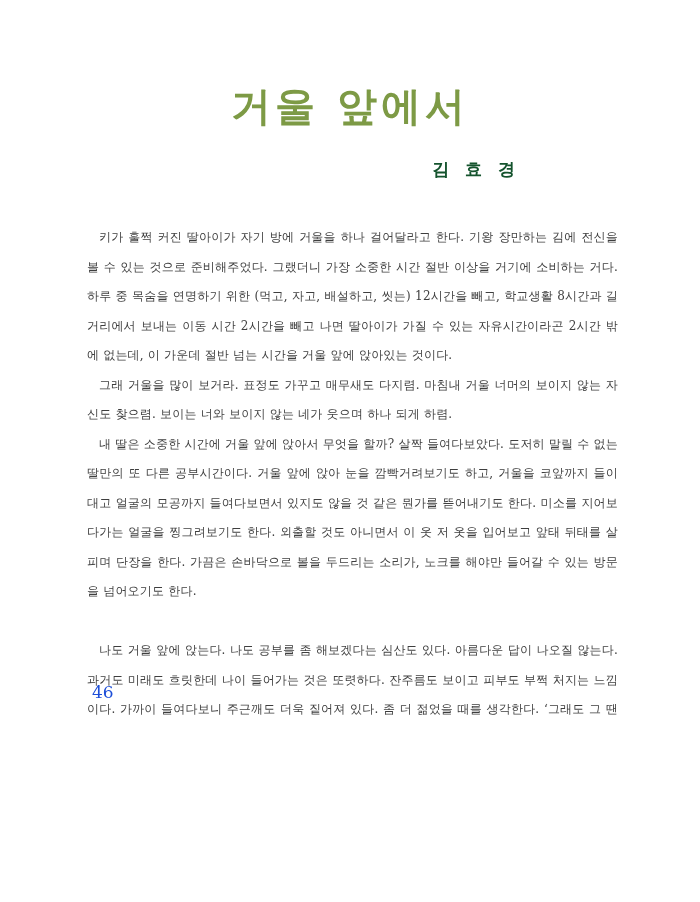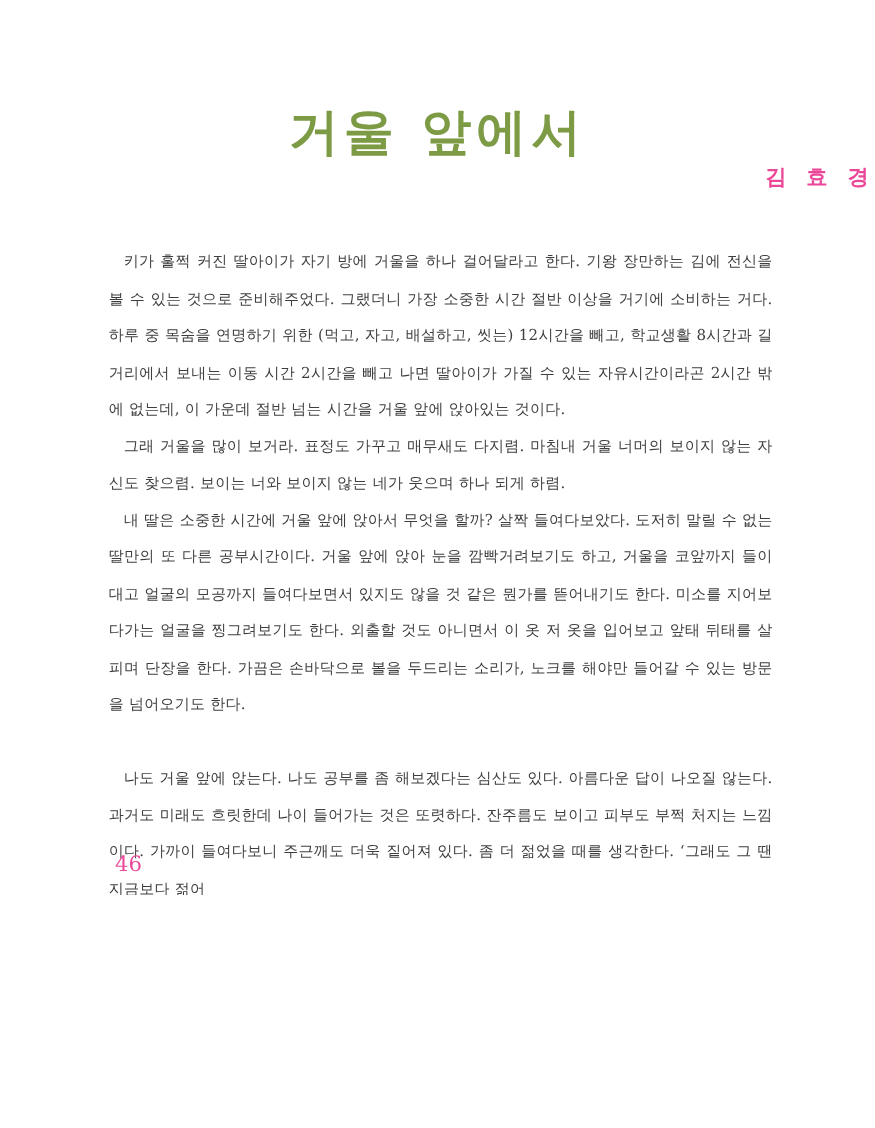--- a/index.html
+++ b/index.html
@@ -20,25 +20,27 @@
     margin: 0;
     padding-top: 82px;
     text-align: center;
     font-size: 40px;
     font-weight: bold;
     letter-spacing: 4px;
     line-height: 1.2;
     font-family: "DejaVu Serif", "Liberation Serif", serif;
   }
   .author {
+    margin-top: 28px;
     text-align: right;
+    padding-right: 180px;
     font-size: 17px;
     font-weight: bold;
     letter-spacing: 5px;
-    color: #ec4899;
+    color: #14532d;
     font-family: "DejaVu Sans", "Liberation Sans", sans-serif;
   }
   .body-text {
     margin-top: 42px;
     padding-left: 87px;
     padding-right: 82px;
     color: #3e3e3e;
   }
   .body-text p {
     margin: 0;
@@ -50,21 +52,21 @@
     letter-spacing: 0.2px;
   }
   .body-text p.gap-before {
     margin-top: 29.5px;
   }
   .page-number {
     position: absolute;
     left: 92px;
     bottom: 14px;
     font-size: 17px;
-    color: #ec4899;
+    color: #1d4ed8;
     font-family: "DejaVu Serif", "Liberation Serif", serif;
   }
 </style>
 </head>
 <body>
 
 <div class="page">
 
   <h1 class="title" style="color: rgb(125, 154, 69);">거울 앞에서</h1>
 

